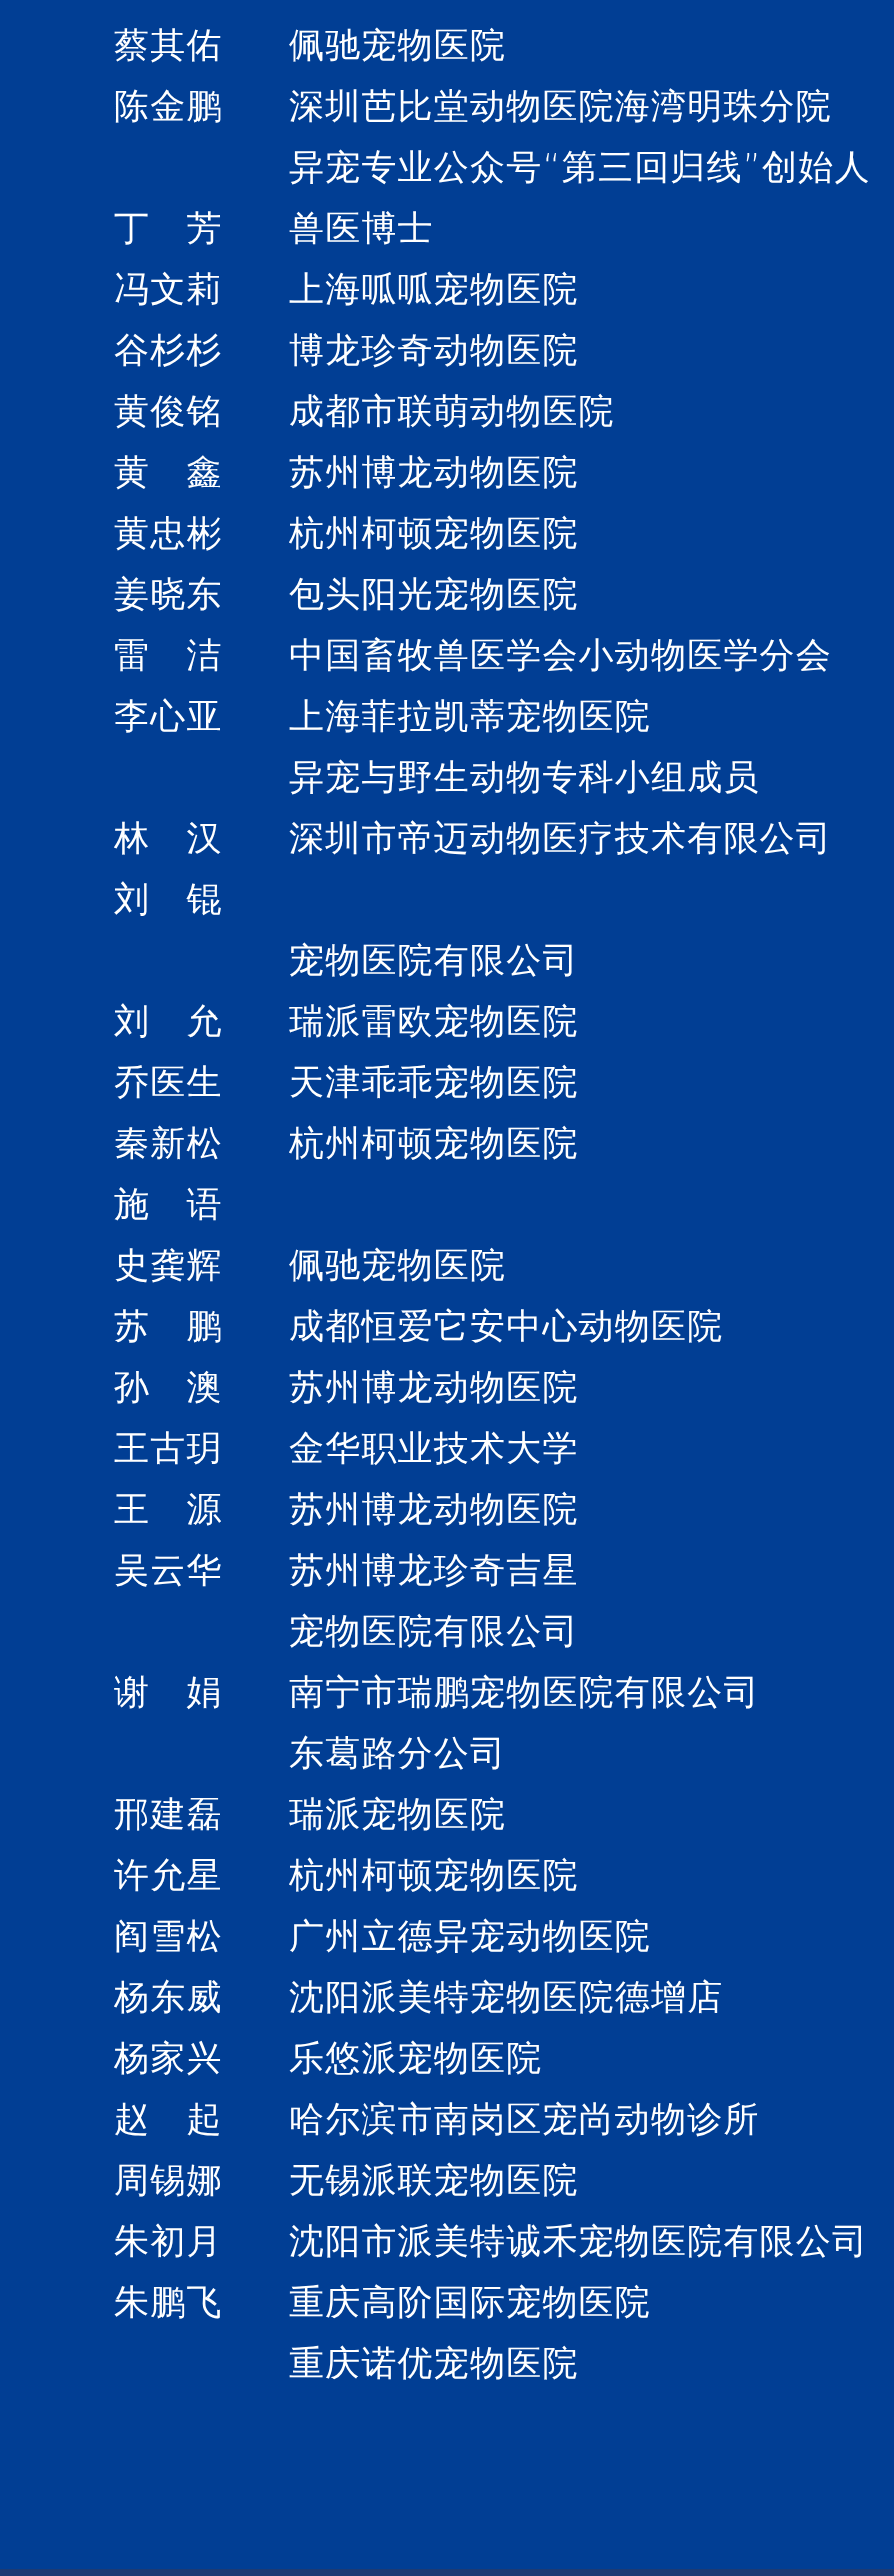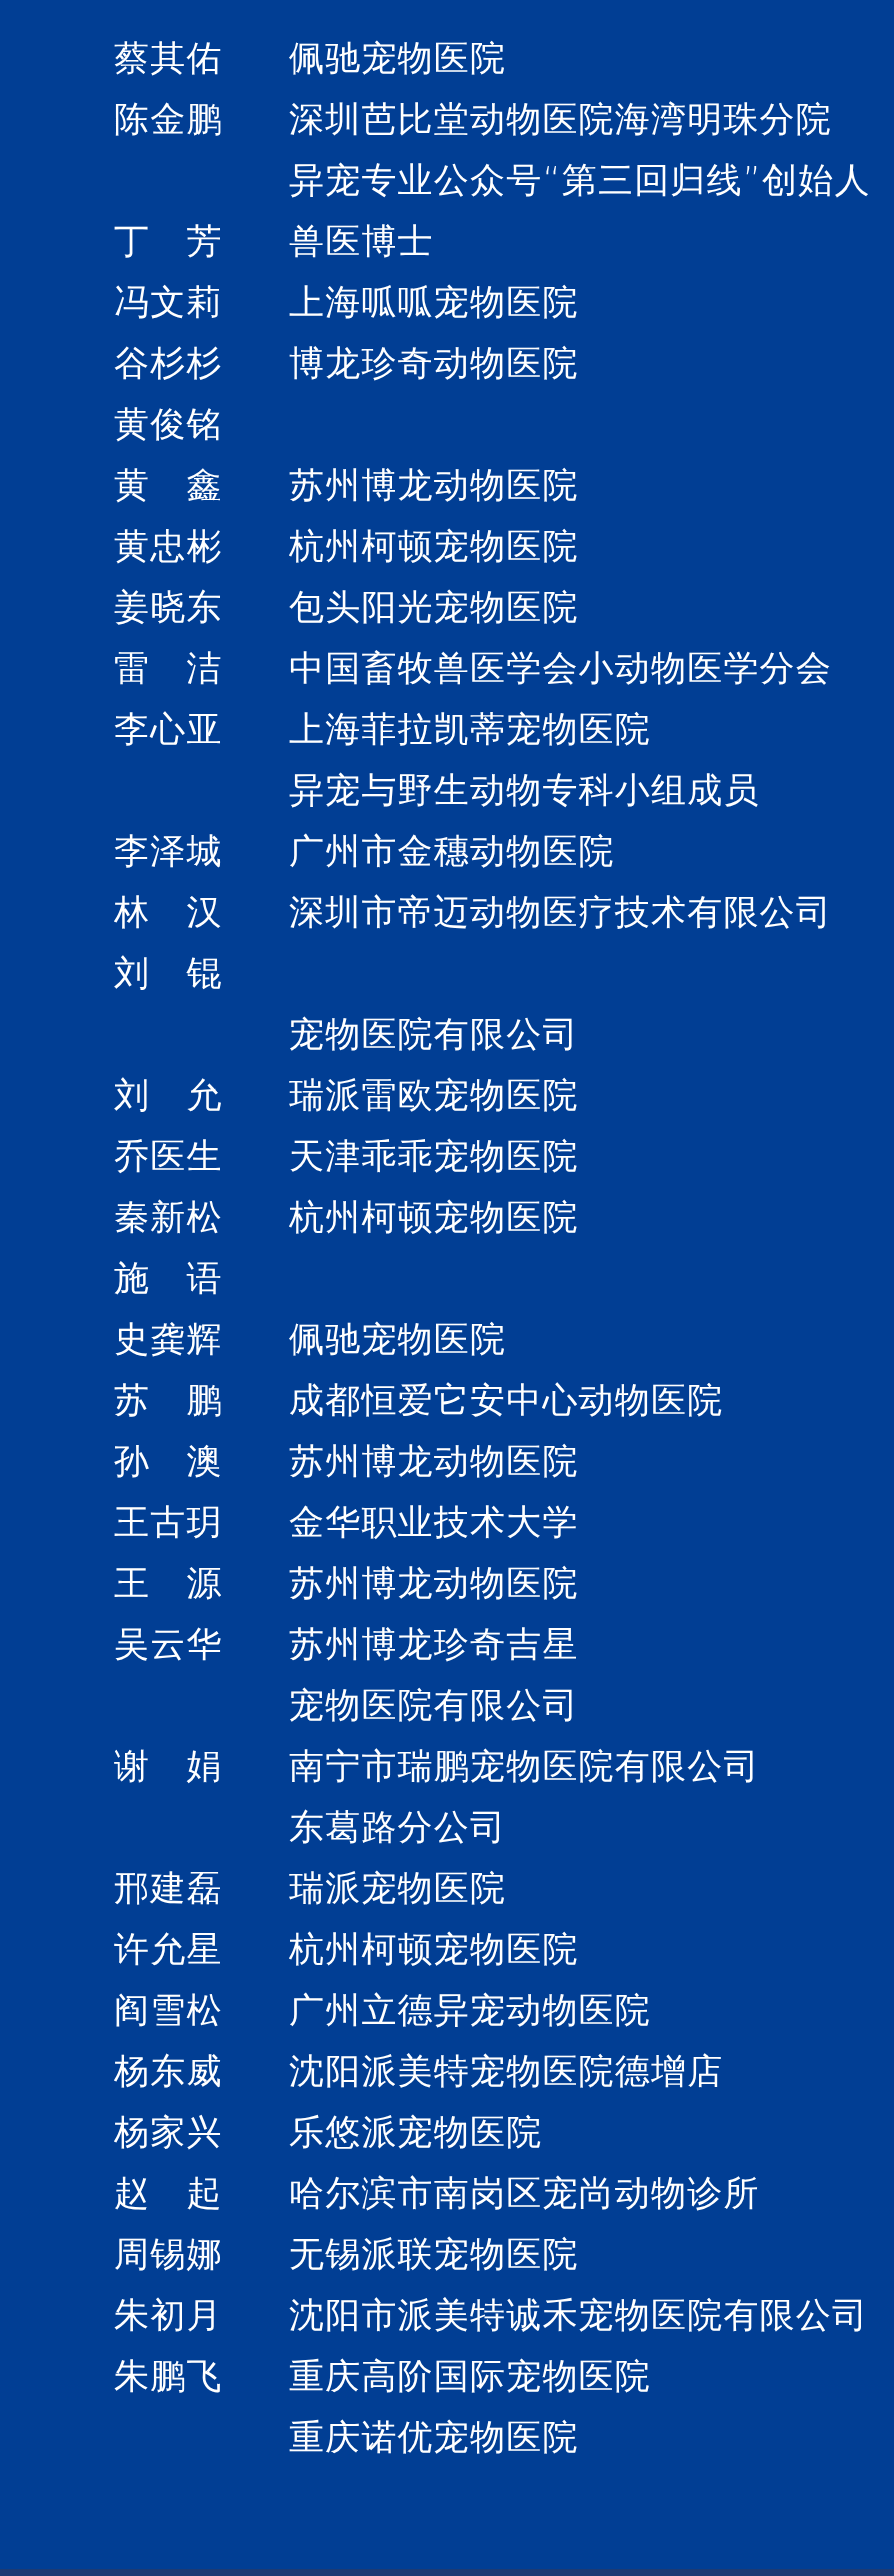--- a/index.html
+++ b/index.html
@@ -13,21 +13,21 @@
     overflow: hidden;
     position: relative;
     font-family: "DejaVu Sans", sans-serif;
   }
   .credits-list {
     padding-top: 15px;
   }
   .row {
     height: 61px;
     display: flex;
-    align-items: flex-end;
+    align-items: center;
     color: #FFFFFF;
     font-size: 35px;
     font-weight: 300;
     letter-spacing: 1.2px;
     line-height: 1;
   }
   .name {
     margin-left: 114px;
     width: 109px;
     flex: 0 0 auto;
@@ -69,20 +69,21 @@
     <div class="row">
     <span class="name">冯文莉</span>
     <span class="aff">上海呱呱宠物医院</span>
   </div>
     <div class="row">
     <span class="name">谷杉杉</span>
     <span class="aff">博龙珍奇动物医院</span>
   </div>
     <div class="row">
     <span class="name">黄俊铭</span>
+    <span class="aff">成都市联萌动物医院</span>
   </div>
     <div class="row">
     <span class="name">黄　鑫</span>
     <span class="aff">苏州博龙动物医院</span>
   </div>
     <div class="row">
     <span class="name">黄忠彬</span>
     <span class="aff">杭州柯顿宠物医院</span>
   </div>
     <div class="row">
@@ -95,24 +96,20 @@
   </div>
     <div class="row">
     <span class="name">李心亚</span>
     <span class="aff">上海菲拉凯蒂宠物医院</span>
   </div>
     <div class="row">
     <span class="name"></span>
     <span class="aff">异宠与野生动物专科小组成员</span>
   </div>
     <div class="row">
-    <span class="name">李泽城</span>
-    <span class="aff">广州市金穗动物医院</span>
-  </div>
-    <div class="row">
     <span class="name">林　汉</span>
     <span class="aff">深圳市帝迈动物医疗技术有限公司</span>
   </div>
     <div class="row">
     <span class="name">刘　锟</span>
   </div>
     <div class="row">
     <span class="name"></span>
     <span class="aff">宠物医院有限公司</span>
   </div>

